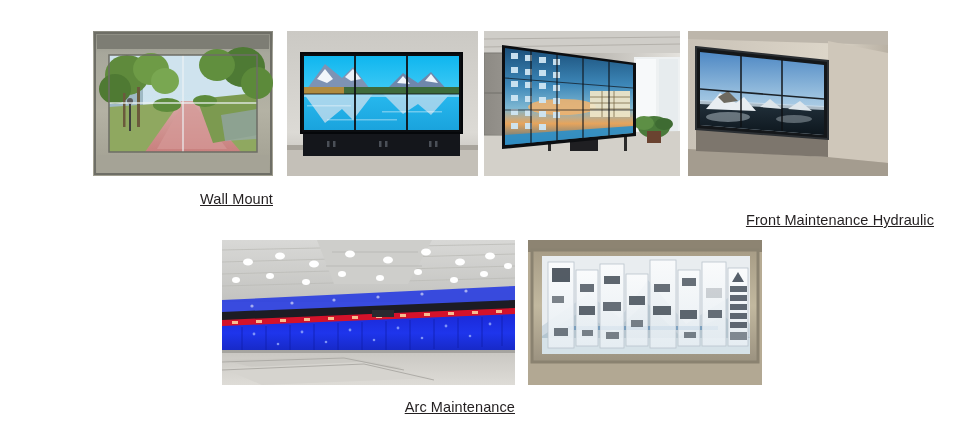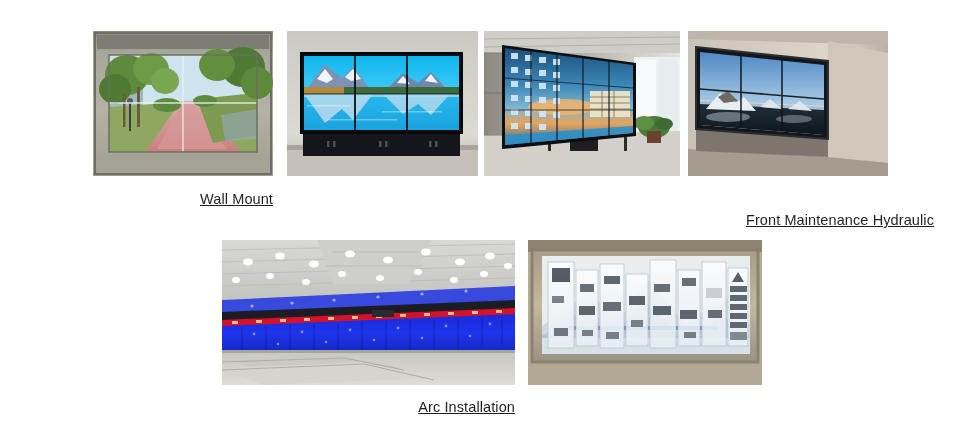--- a/index.html
+++ b/index.html
@@ -473,21 +473,21 @@
         <path d="M0 120 L120 116 L180 128 L60 134 Z" fill="#cbc9c4"></path>
         <path d="M0 128 L140 122 L210 138 L40 145 Z" fill="#d6d4cf"></path>
         <g stroke="#aeaca7" stroke-width="1" fill="none">
           <path d="M0 122 L122 118 L182 130"></path>
           <path d="M0 130 L142 124 L212 140"></path>
         </g>
         <rect x="0" y="110" width="293" height="3" fill="#8e8c87" opacity="0.6"></rect>
       </svg>
     </div>
   </div>
-  <div class="caption" style="left:222px; top:398px; width:293px;">Arc Installation</div>
+  <div class="caption" style="left:222px; top:398px; width:293px;">Arc Maintenance</div>
 
   <div class="tile" style="left:528px; top:240px; width:234px; height:145px;">
     <div class="thumb">
       <svg viewBox="0 0 234 145" preserveAspectRatio="none" aria-hidden="true">
         <defs>
           <linearGradient id="irFrame" x1="0" y1="0" x2="0" y2="1">
             <stop offset="0" stop-color="#a79c86"></stop>
             <stop offset="0.5" stop-color="#c2b89f"></stop>
             <stop offset="1" stop-color="#9b9280"></stop>
           </linearGradient>

